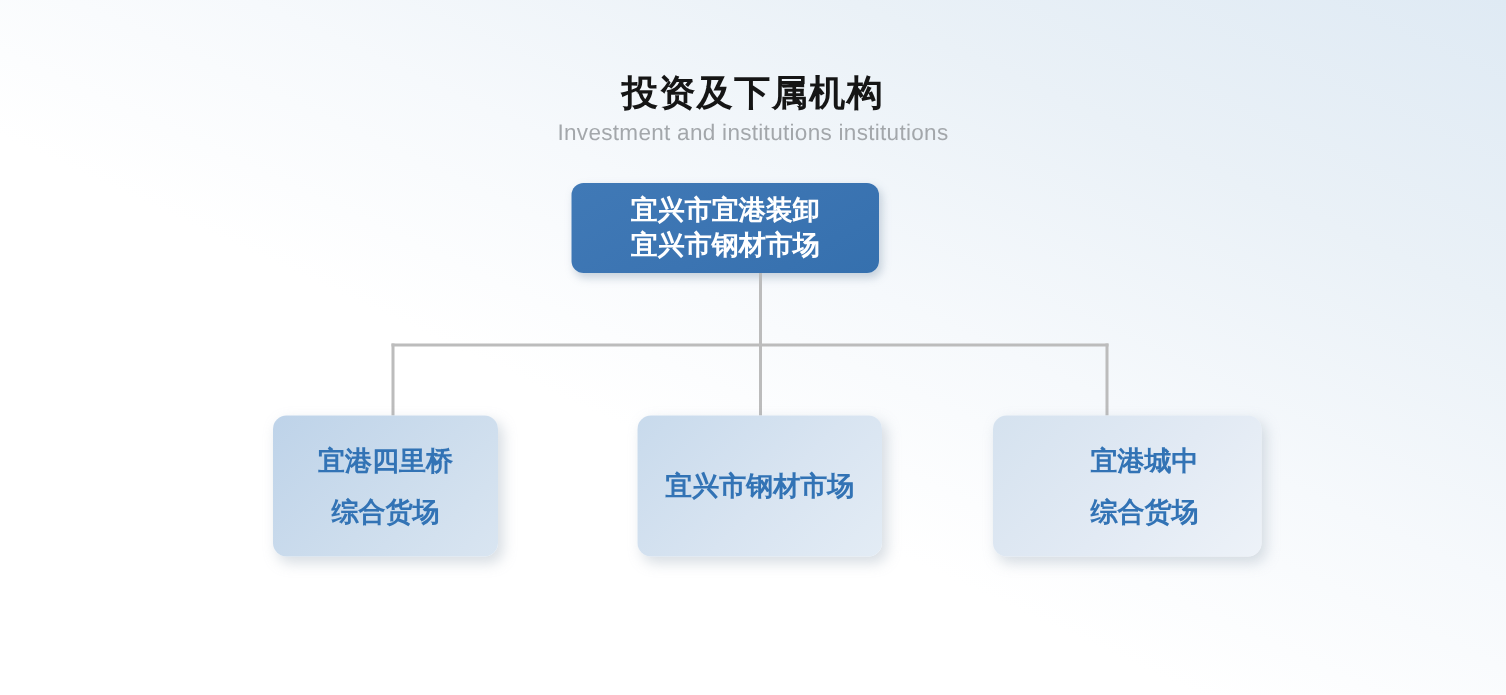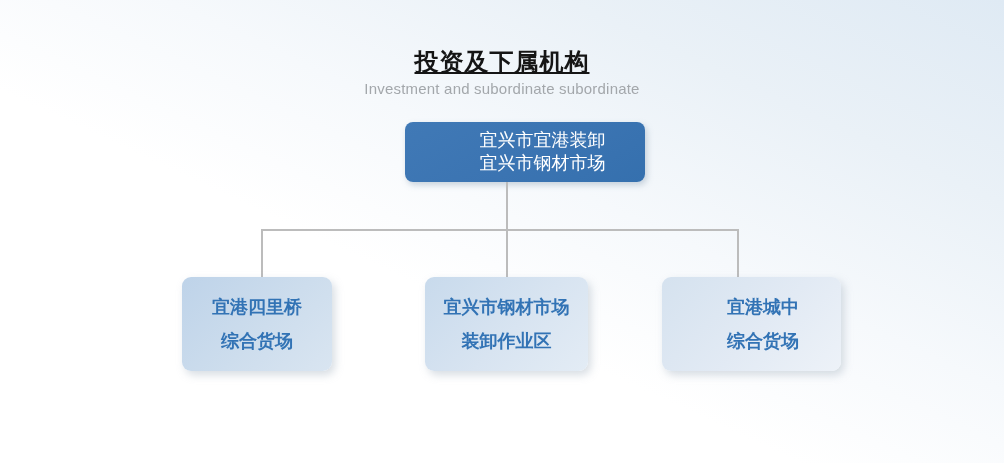--- a/index.html
+++ b/index.html
@@ -24,21 +24,20 @@
     position: absolute;
     top: 46px;
     left: 0;
     right: 0;
     margin: 0;
     text-align: center;
     font-size: 24px;
     font-weight: bold;
     color: #151515;
     letter-spacing: 1px;
-    text-decoration: underline;
   }
   .page-subtitle {
     position: absolute;
     top: 80px;
     left: 0;
     right: 0;
     margin: 0;
     text-align: center;
     font-size: 15px;
     font-weight: normal;
@@ -53,32 +52,31 @@
     display: flex;
     flex-direction: column;
     align-items: center;
     justify-content: center;
     text-align: center;
   }
   .node span {
     display: block;
   }
   .node-root {
-    left: 405px;
+    left: 381px;
     top: 122px;
     width: 205px;
     height: 60px;
     background: linear-gradient(150deg, #4079b6 0%, #3b74b2 55%, #3570ae 100%);
     box-shadow: 2px 3px 6px rgba(110, 135, 160, 0.35);
     color: #ffffff;
     font-size: 18px;
-    font-weight: normal;
+    font-weight: bold;
     line-height: 23px;
     border-radius: 8px;
-    padding-left: 35px;
   }
   .node-child {
     top: 277px;
     height: 94px;
     color: #3273b5;
     font-size: 18px;
     font-weight: bold;
     line-height: 34px;
     box-shadow: 3px 4px 9px rgba(150, 165, 182, 0.38);
   }
@@ -110,41 +108,40 @@
   .conn-left-v   { left: 261px; top: 229px; width: 2px; height: 48px; }
   .conn-center-v { left: 506px; top: 229px; width: 2px; height: 48px; }
   .conn-right-v  { left: 737px; top: 229px; width: 2px; height: 48px; }
 </style>
 </head>
 <body>
 
 <div class="stage">
 
   <h1 class="page-title">投资及下属机构</h1>
-  <p class="page-subtitle">Investment and subordinate subordinate</p>
+  <p class="page-subtitle">Investment and institutions institutions</p>
 
   <div class="node node-root">
     <span>宜兴市宜港装卸</span>
     <span>宜兴市钢材市场</span>
   </div>
 
   <div class="connector conn-root-v"></div>
   <div class="connector conn-h"></div>
   <div class="connector conn-left-v"></div>
   <div class="connector conn-center-v"></div>
   <div class="connector conn-right-v"></div>
 
   <div class="node node-child c0">
     <span>宜港四里桥</span>
     <span>综合货场</span>
   </div>
 
   <div class="node node-child c1">
     <span>宜兴市钢材市场</span>
-    <span>装卸作业区</span>
   </div>
 
   <div class="node node-child c2">
     <span>宜港城中</span>
     <span>综合货场</span>
   </div>
 
 </div>
 
 </body></html>

